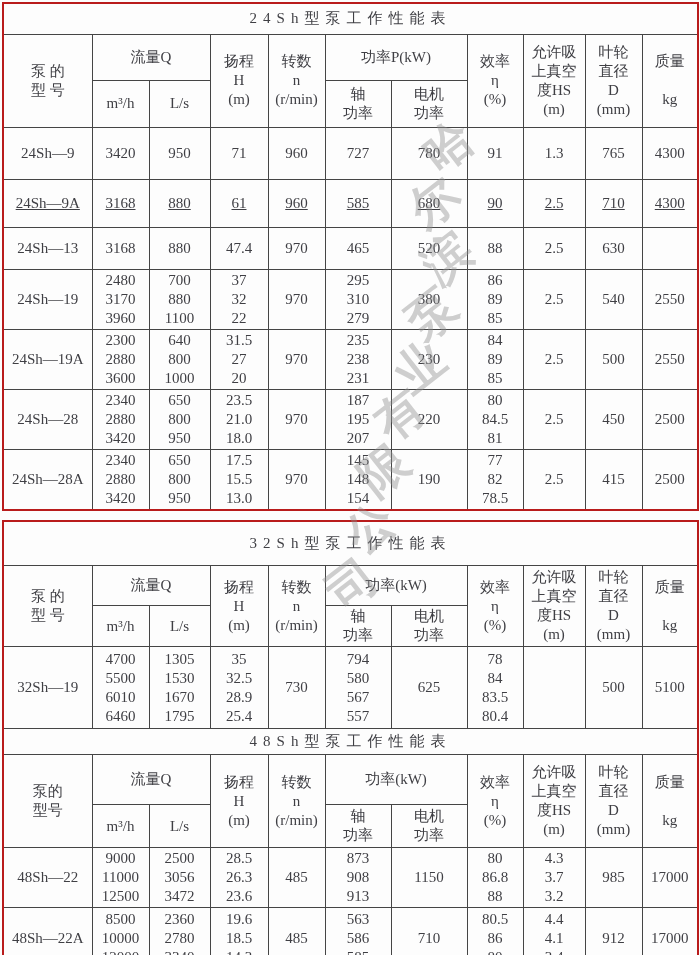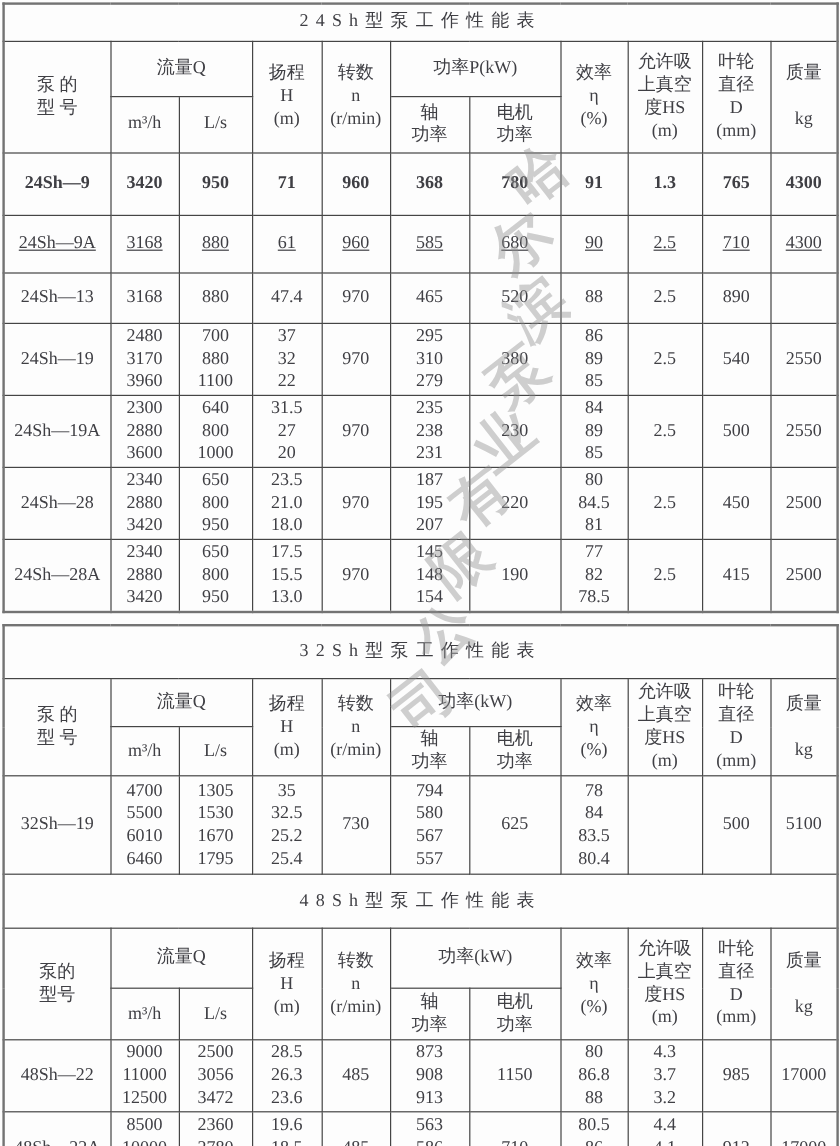--- a/index.html
+++ b/index.html
@@ -10,21 +10,21 @@
     color:#3f3f44;
     position:relative;
     overflow:hidden;
   }
   .doc{position:relative;width:700px;height:955px;}
   table.perf{
     border-collapse:collapse;
     table-layout:fixed;
     width:695px;
     margin-left:2px;
-    border:2px solid #737373;
+    border:2px solid #b91c1c;
   }
   .block1{margin-top:2px;}
   .block2{margin-top:9px;}
   table.perf td{
     border:1px solid #454545;
     text-align:center;
     vertical-align:middle;
     white-space:pre-line;
     font-size:15px;
     line-height:19px;
@@ -35,32 +35,32 @@
     font-size:21px;
     letter-spacing:6px;
     font-weight:500;
     border-bottom:2px solid #151515;
     line-height:24px;
   }
   
   tr.t1-title{height:31px;}
   tr.t1-h1{height:46px;}
   tr.t1-h2{height:47px;}
-  tr.t1-r0{height:52px;font-weight:bold;}
+  tr.t1-r0{height:52px;}
   tr.t1-r1{height:48px;text-decoration:underline;}
   tr.t1-r2{height:42px;}
   tr.t1-r3{height:58px;}
   tr.t1-r4{height:48px;}
   tr.t1-r5{height:52px;}
   tr.t1-r6{height:47px;}
   tr.t2-title{height:45px;padding-left:32px;}
   tr.t2-h1{height:40px;}
   tr.t2-h2{height:37px;}
   tr.t2-r0{height:82px;}
-  tr.t3-title{height:45px;}
+  tr.t3-title{height:26px;}
   tr.t3-h1{height:50px;}
   tr.t3-h2{height:43px;}
   tr.t3-r0{height:56px;}
   tr.t3-r1{height:62px;}
   .watermark{position:absolute;left:0;top:0;width:700px;height:955px;pointer-events:none;}
   .wm-char{
     position:absolute;
     font-size:48px;
     font-weight:bold;
     color:#8f8f8f;
@@ -125,21 +125,21 @@
 功率</td>
       <td>电机
 功率</td>
     </tr>
     <tr class="t1-r0">
       <td>24Sh—9</td>
       <td>3420</td>
       <td>950</td>
       <td>71</td>
       <td>960</td>
-      <td>368</td>
+      <td>727</td>
       <td>780</td>
       <td>91</td>
       <td>1.3</td>
       <td>765</td>
       <td>4300</td>
     </tr>
     <tr class="t1-r1">
       <td>24Sh—9A</td>
       <td>3168</td>
       <td>880</td>
@@ -155,21 +155,21 @@
     <tr class="t1-r2">
       <td>24Sh—13</td>
       <td>3168</td>
       <td>880</td>
       <td>47.4</td>
       <td>970</td>
       <td>465</td>
       <td>520</td>
       <td>88</td>
       <td>2.5</td>
-      <td>890</td>
+      <td>630</td>
       <td></td>
     </tr>
     <tr class="t1-r3">
       <td>24Sh—19</td>
       <td>2480
 3170
 3960</td>
       <td>700
 880
 1100</td>
@@ -317,21 +317,21 @@
       <td>4700
 5500
 6010
 6460</td>
       <td>1305
 1530
 1670
 1795</td>
       <td>35
 32.5
-25.2
+28.9
 25.4</td>
       <td>730</td>
       <td>794
 580
 567
 557</td>
       <td>625</td>
       <td>78
 84
 83.5

